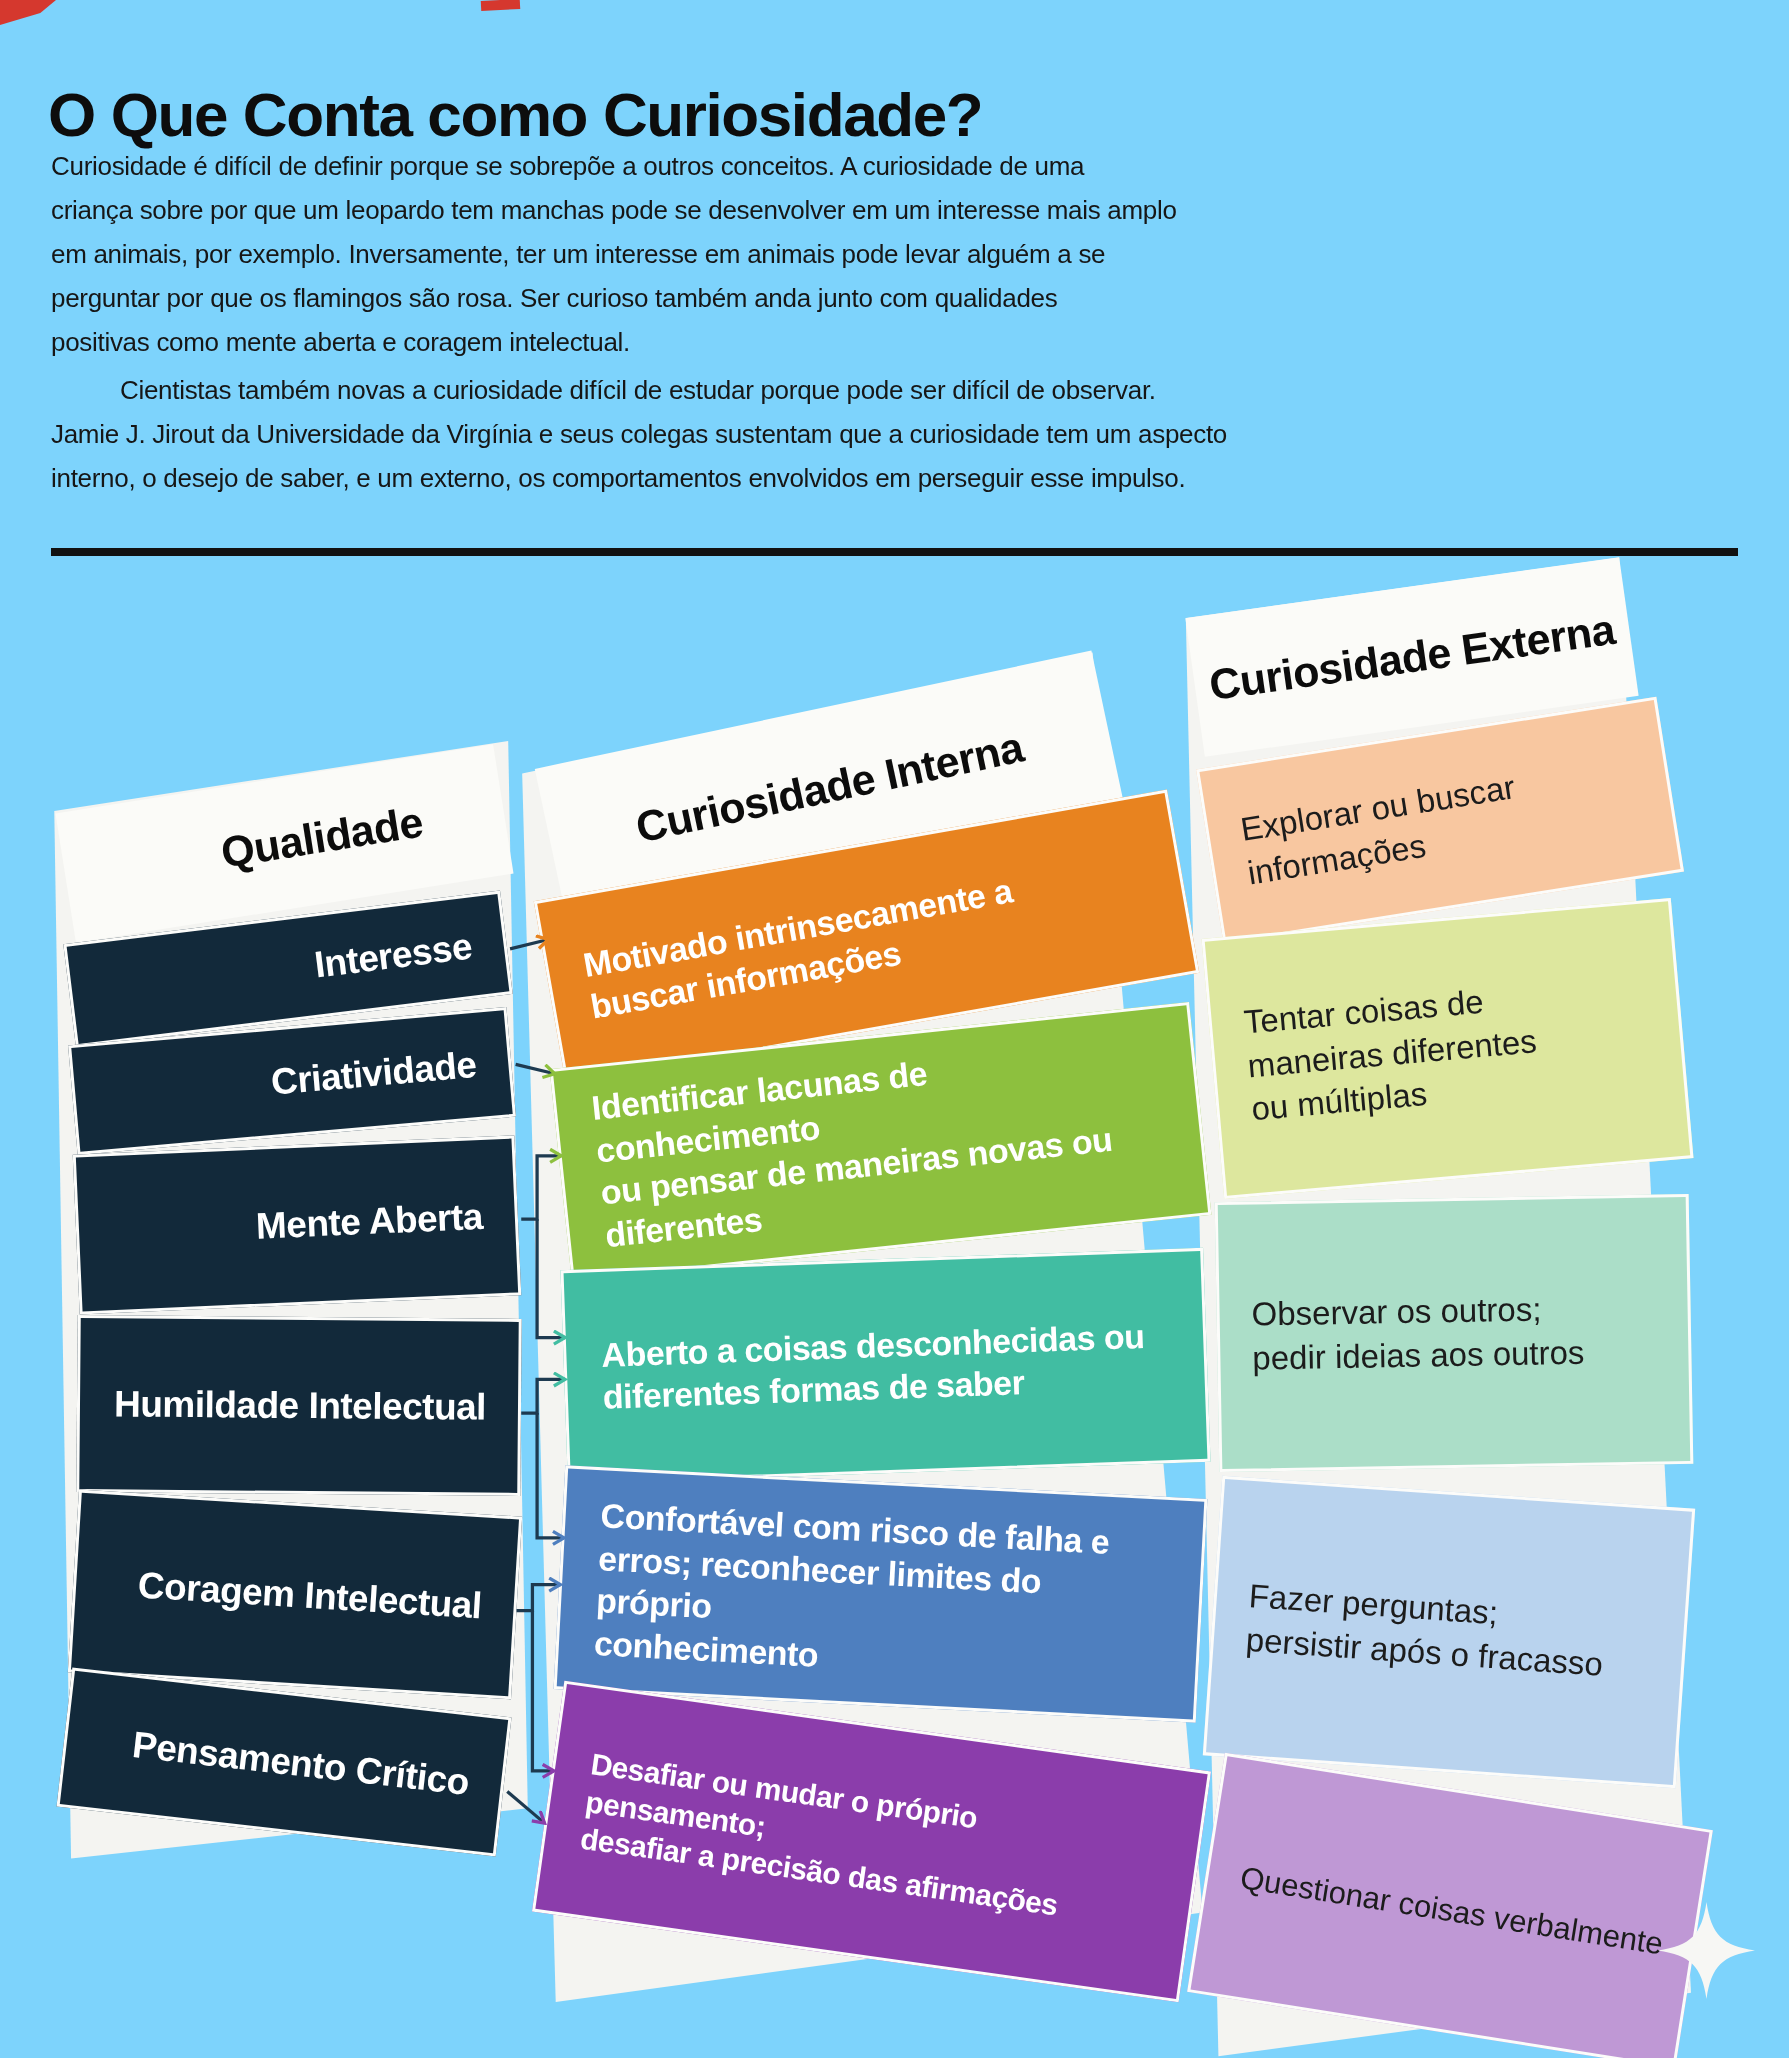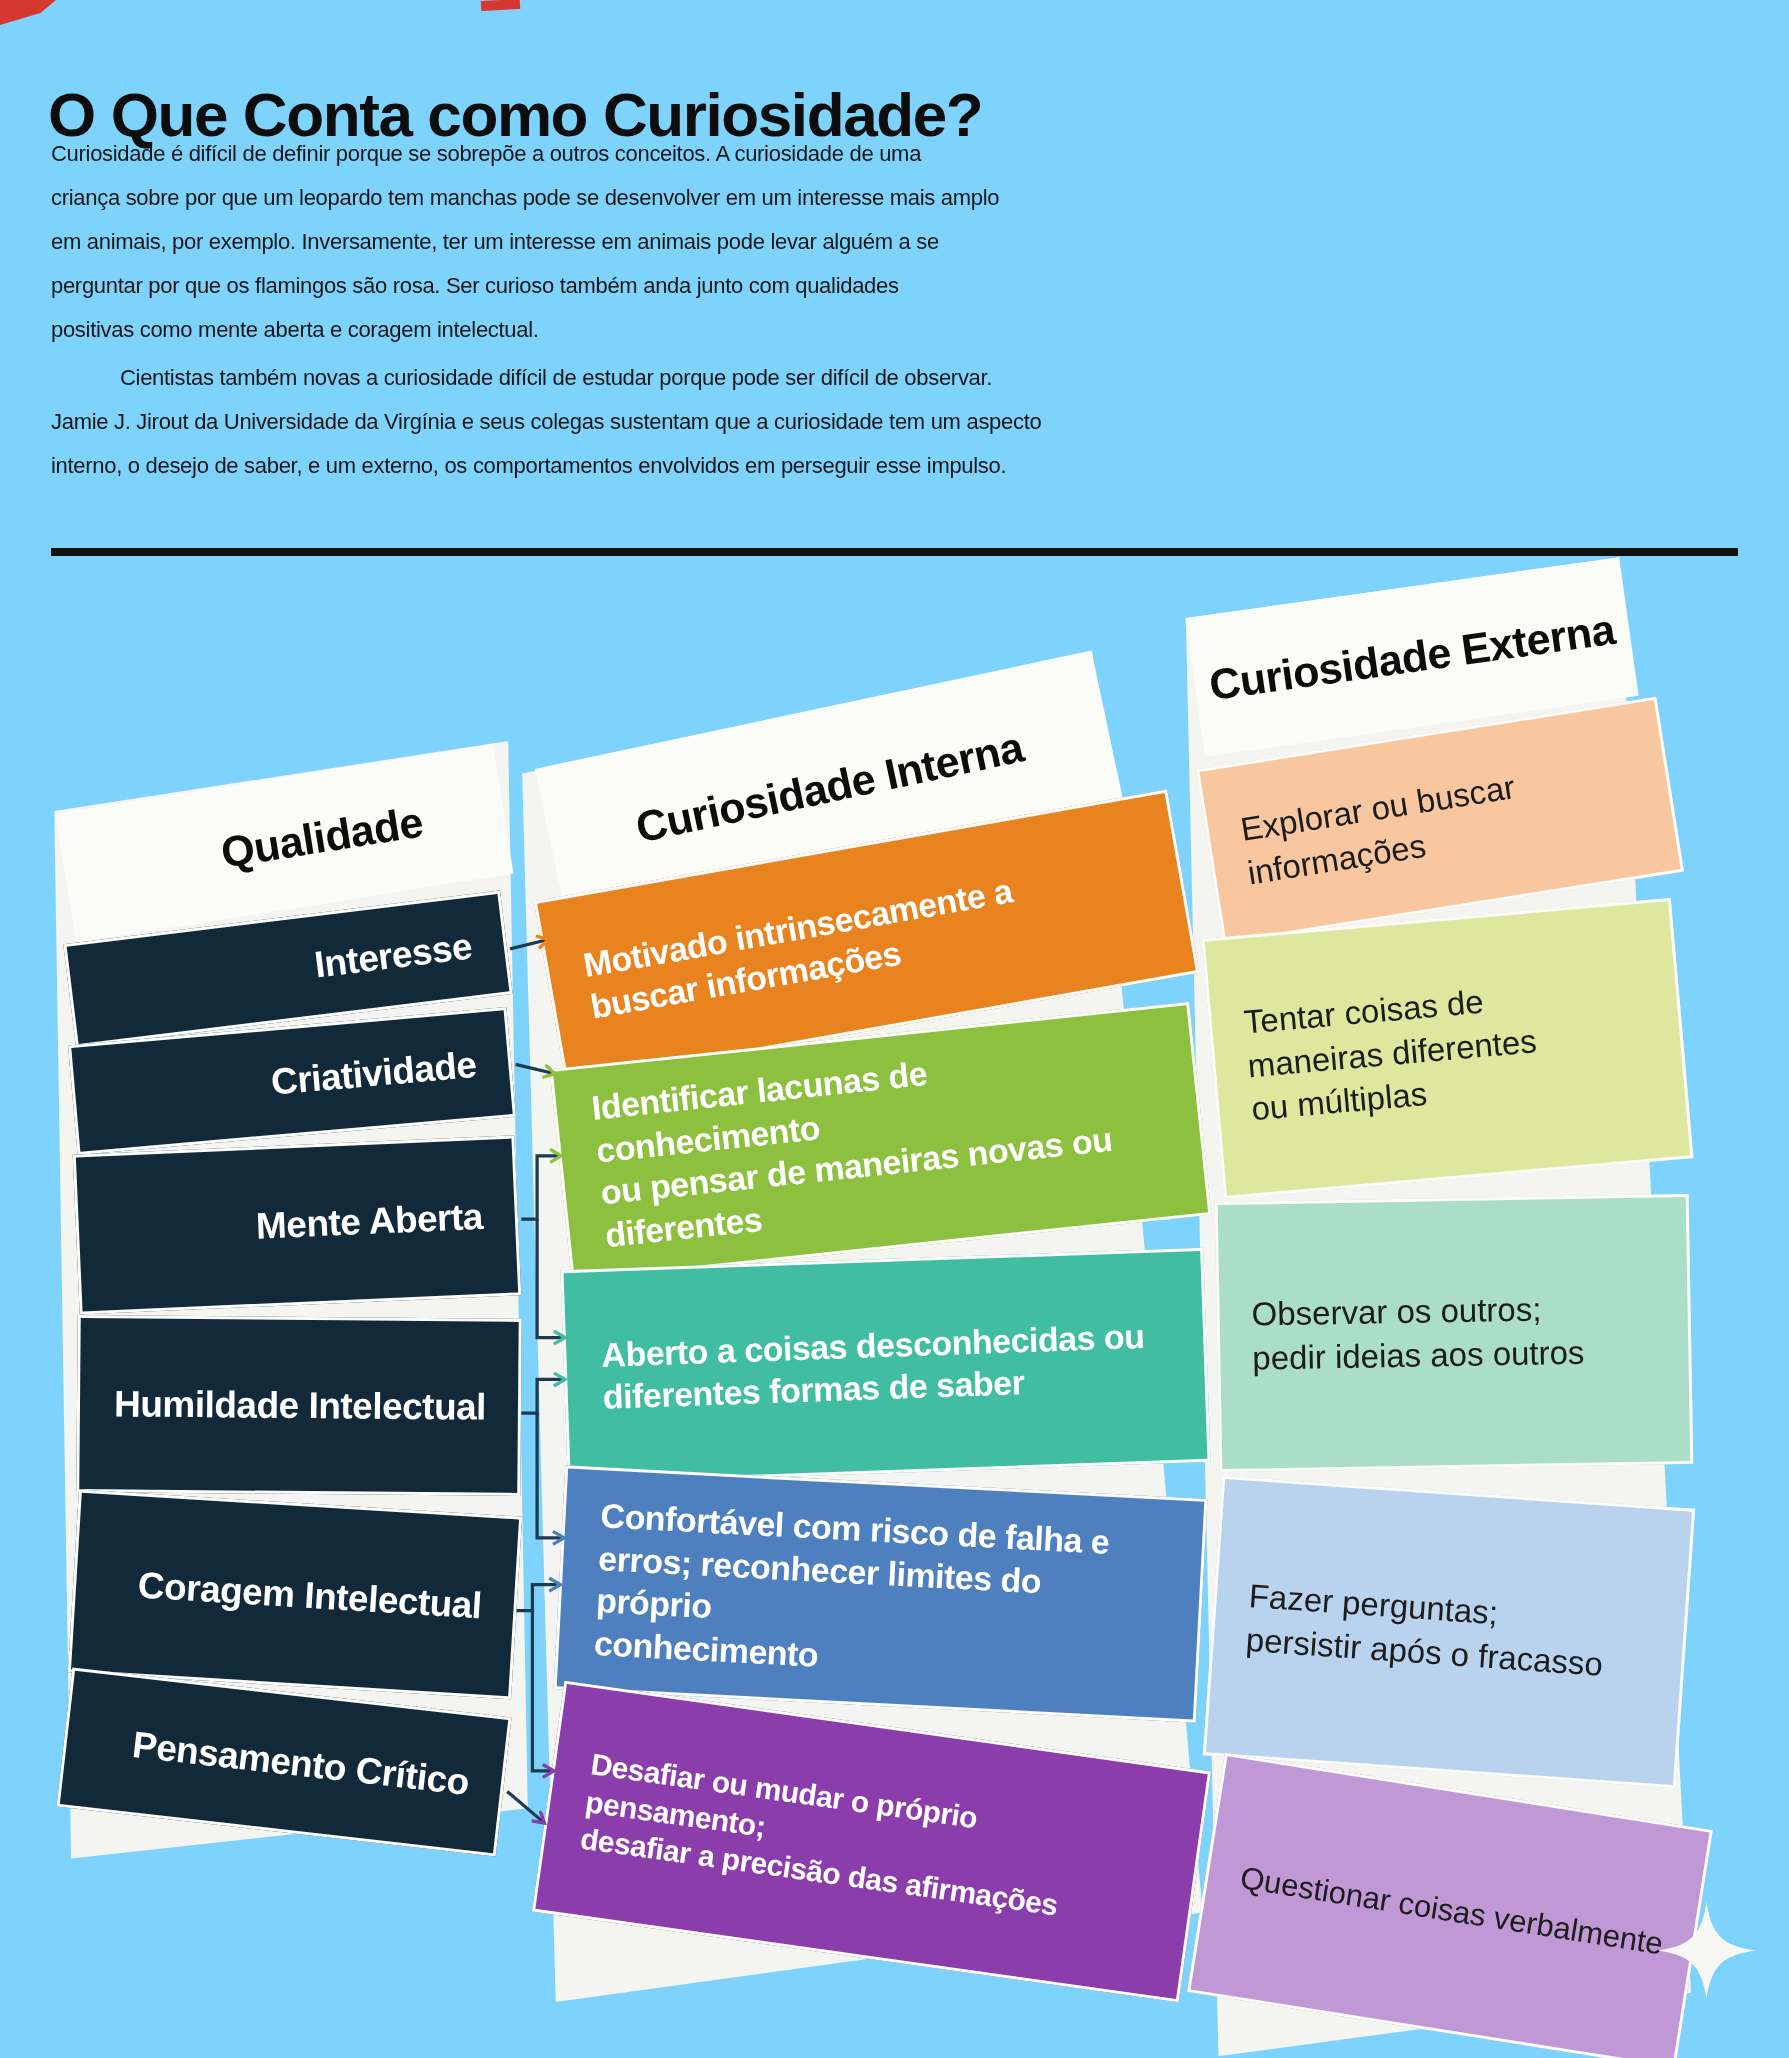--- a/index.html
+++ b/index.html
@@ -9,22 +9,22 @@
     font-family:"Liberation Sans", sans-serif;
     color:#141414;
   }
   
   #page-title{
     position:absolute; left:48px; top:37px; width:1697px;
     font-size:62px; font-weight:800; letter-spacing:-1.4px; color:#0d0d0d;
   }
   .intro-par{
     position:absolute; left:51px; width:1706px;
-    font-size:22px; line-height:44px; letter-spacing:-0.3px;
-    white-space:pre-line; color:#161616;
+    font-size:26px; line-height:44px; letter-spacing:-0.3px;
+    white-space:pre-line; color:#161616;margin-top:12px;
   }
   #intro-1{ top:132px; }
   #intro-2{ top:356px; text-indent:69px; }
   #divider-rule{
     position:absolute; left:51px; top:548px; width:1687px; height:7.5px;
   }
   .red-mark{ position:absolute; }
   #red-mark-1{ left:0; top:0; width:56px; height:25px;
     clip-path:polygon(0 0,100% 0,72% 52%,0 100%); }
   #red-mark-2{ left:481px; top:0; width:39px; height:10.3px; transform:rotate(-3deg); }

